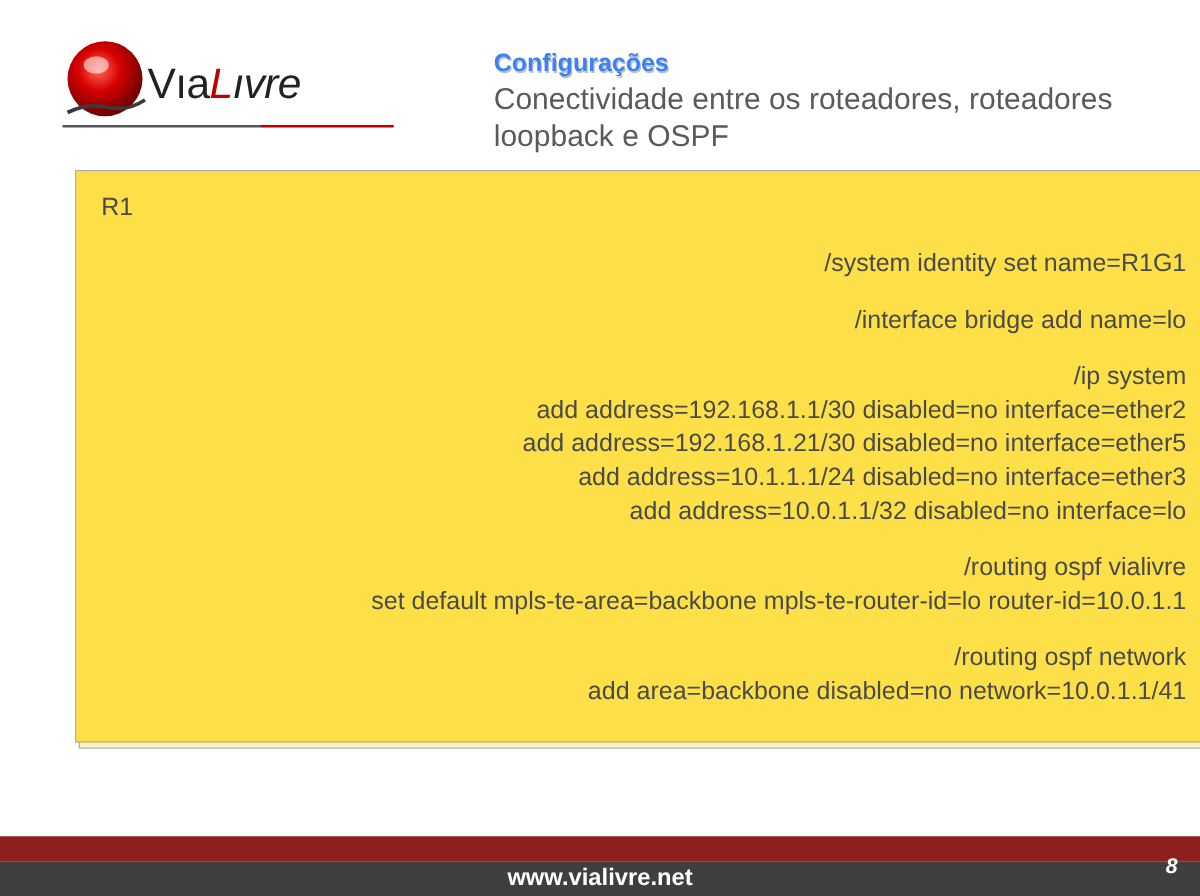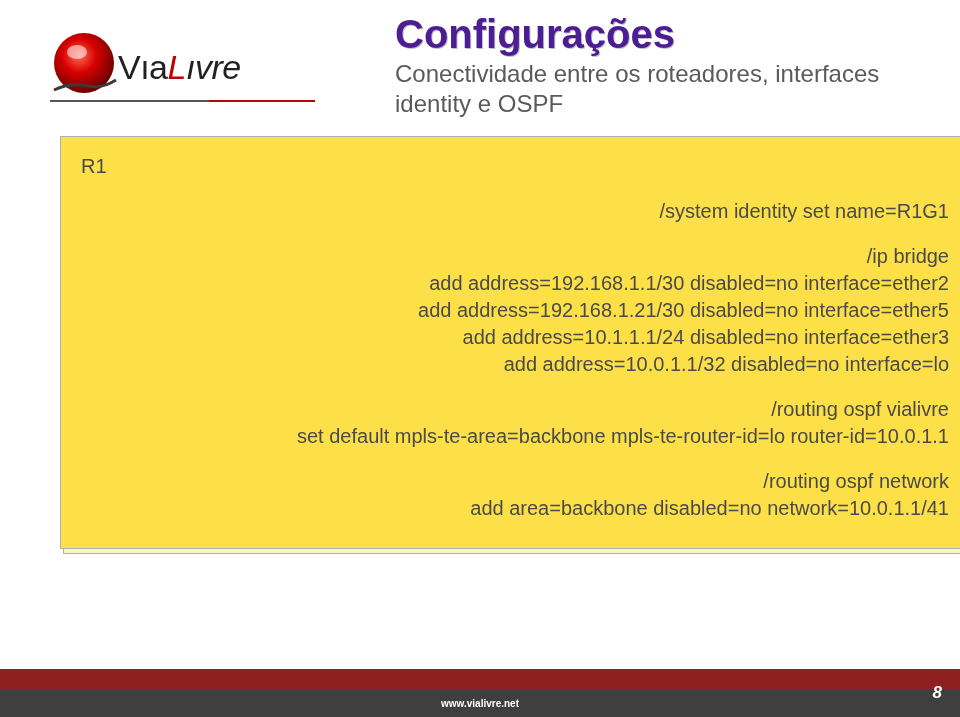--- a/index.html
+++ b/index.html
@@ -45,25 +45,26 @@
     background: linear-gradient(to right, #555 0%, #555 60%, #c00000 60%, #c00000 100%);
   }
 
   .header {
     position: absolute;
     top: 12px;
     left: 395px;
     width: 540px;
   }
   .header h1 {
-    font-size: 40px;
+    font-size: 20px;
     font-weight: 700;
-    color: #4c1d95;
+    color: #3b82f6;
     margin-bottom: 2px;
     text-shadow: 1px 1px 0 rgba(0,0,0,0.25);
+    margin-top: 28px;
   }
   .header p {
     font-size: 24px;
     color: #5a5a5a;
     line-height: 1.25;
     font-weight: 400;
   }
 
   .config-box {
     position: absolute;
@@ -108,21 +109,21 @@
     left: 0;
     width: 960px;
     height: 28px;
     background: #3f3f3f;
     display: flex;
     align-items: center;
     justify-content: center;
   }
   .footer-url {
     color: #fff;
-    font-size: 10px;
+    font-size: 19px;
     font-weight: 700;
   }
   .page-num {
     position: absolute;
     right: 18px;
     bottom: 14px;
     color: #fff;
     font-size: 17px;
     font-weight: 700;
     font-style: italic;
@@ -149,33 +150,36 @@
   <div class="logo-text">
     <span class="via">Vıa</span>
     <span class="l">L</span>
     <span class="livre">ıvre</span>
   </div>
 </div>
 <div class="logo-line"></div>
 
 <div class="header">
   <h1>Configurações</h1>
-  <p>Conectividade entre os roteadores, interfaces identity e OSPF</p>
+  <p>Conectividade entre os roteadores, roteadores loopback e OSPF</p>
 </div>
 
 <div class="config-box">
   <div class="router-label">R1</div>
 
   <div class="block">
     <span class="line">/system identity set name=R1G1</span>
   </div>
 
-
-  <div class="block">
-    <span class="line">/ip bridge</span>
+  <div class="block">
+    <span class="line">/interface bridge add name=lo</span>
+  </div>
+
+  <div class="block">
+    <span class="line">/ip system</span>
     <span class="line">add address=192.168.1.1/30 disabled=no interface=ether2</span>
     <span class="line">add address=192.168.1.21/30 disabled=no interface=ether5</span>
     <span class="line">add address=10.1.1.1/24 disabled=no interface=ether3</span>
     <span class="line">add address=10.0.1.1/32 disabled=no interface=lo</span>
   </div>
 
   <div class="block">
     <span class="line">/routing ospf vialivre</span>
     <span class="line">set default mpls-te-area=backbone mpls-te-router-id=lo router-id=10.0.1.1</span>
   </div>

